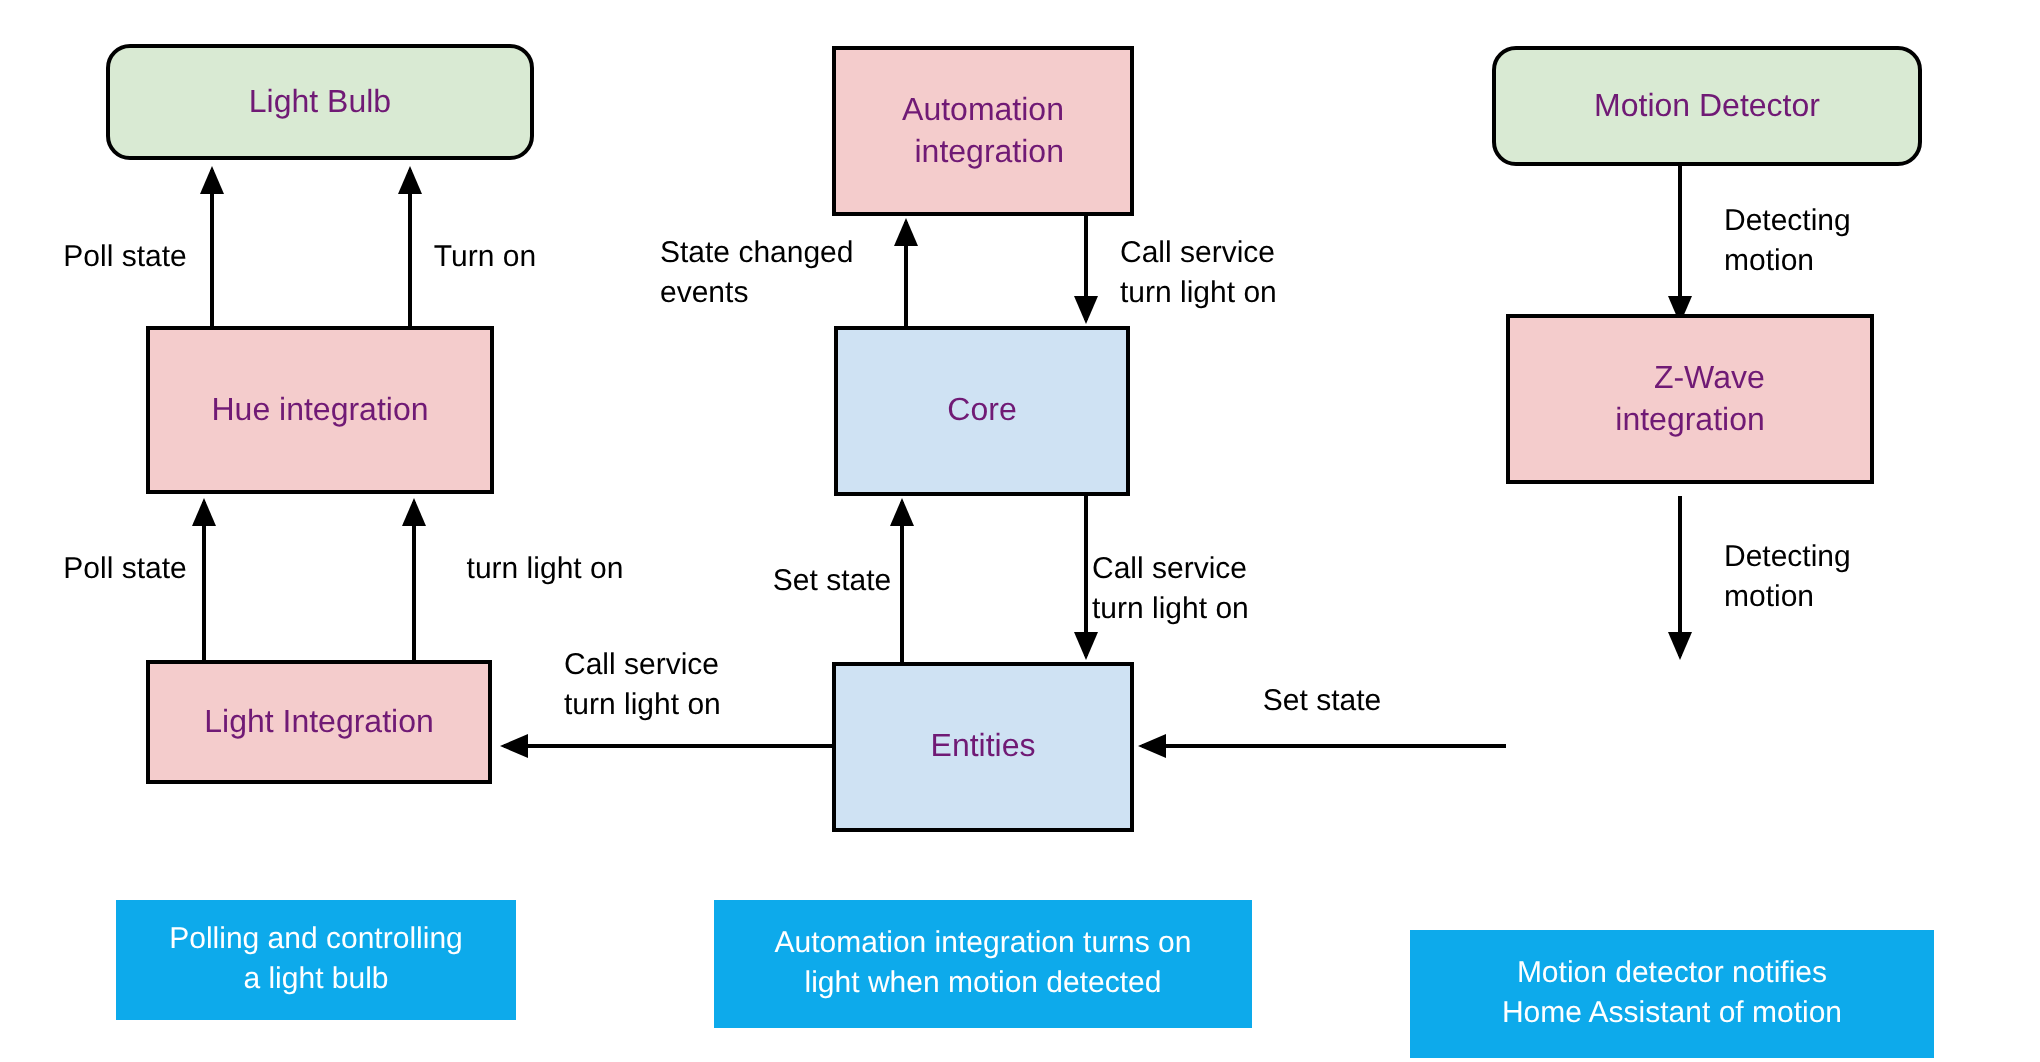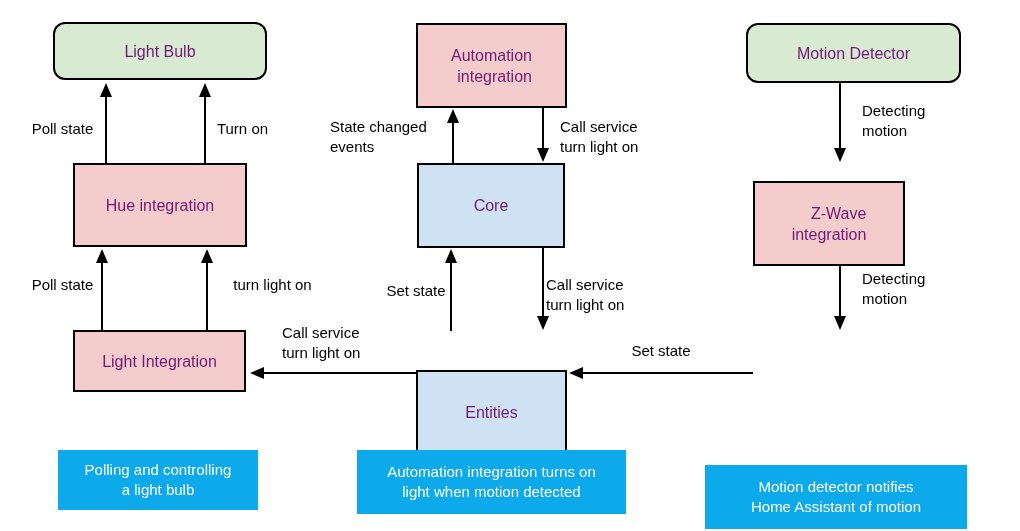--- a/index.html
+++ b/index.html
@@ -64,23 +64,23 @@
     font-size: 15px;
     line-height: 20px;
     white-space: pre-line;
   }
   
   #box-light-bulb        { left: 53px;  top: 22px;  width: 214px; height: 58px; }
   #box-hue               { left: 73px;  top: 163px; width: 174px; height: 84px; }
   #box-light-integration { left: 73px;  top: 330px; width: 173px; height: 62px; }
   #box-automation        { left: 416px; top: 23px;  width: 151px; height: 85px; }
   #box-core              { left: 417px; top: 163px; width: 148px; height: 85px; }
-  #box-entities          { left: 416px; top: 331px; width: 151px; height: 85px; margin-top: 39px; }
+  #box-entities          { left: 416px; top: 331px; width: 151px; height: 85px; }
   #box-motion            { left: 732px; top: 23px;  width: 215px; height: 60px; margin-left: 14px; }
-  #box-zwave             { left: 753px; top: 181px; width: 152px; height: 85px; }
+  #box-zwave             { left: 753px; top: 157px; width: 184px; height: 85px; }
   #box-binary            { left: 753px; top: 331px; width: 172px; height: 84px; }
   
   #caption-left   { left: 58px;  top: 450px; width: 200px; height: 60px; }
   #caption-middle { left: 357px; top: 450px; width: 269px; height: 64px; }
   #caption-right  { left: 705px; top: 465px; width: 262px; height: 64px; }
   
   #lbl-poll-state-upper { left: 20px;  top: 119px; width: 85px; }
   #lbl-turn-on          { left: 200px; top: 119px; width: 85px; }
   #lbl-poll-state-lower { left: 20px;  top: 275px; width: 85px; }
   #lbl-turn-light-on    { left: 225px; top: 275px; width: 95px; }

